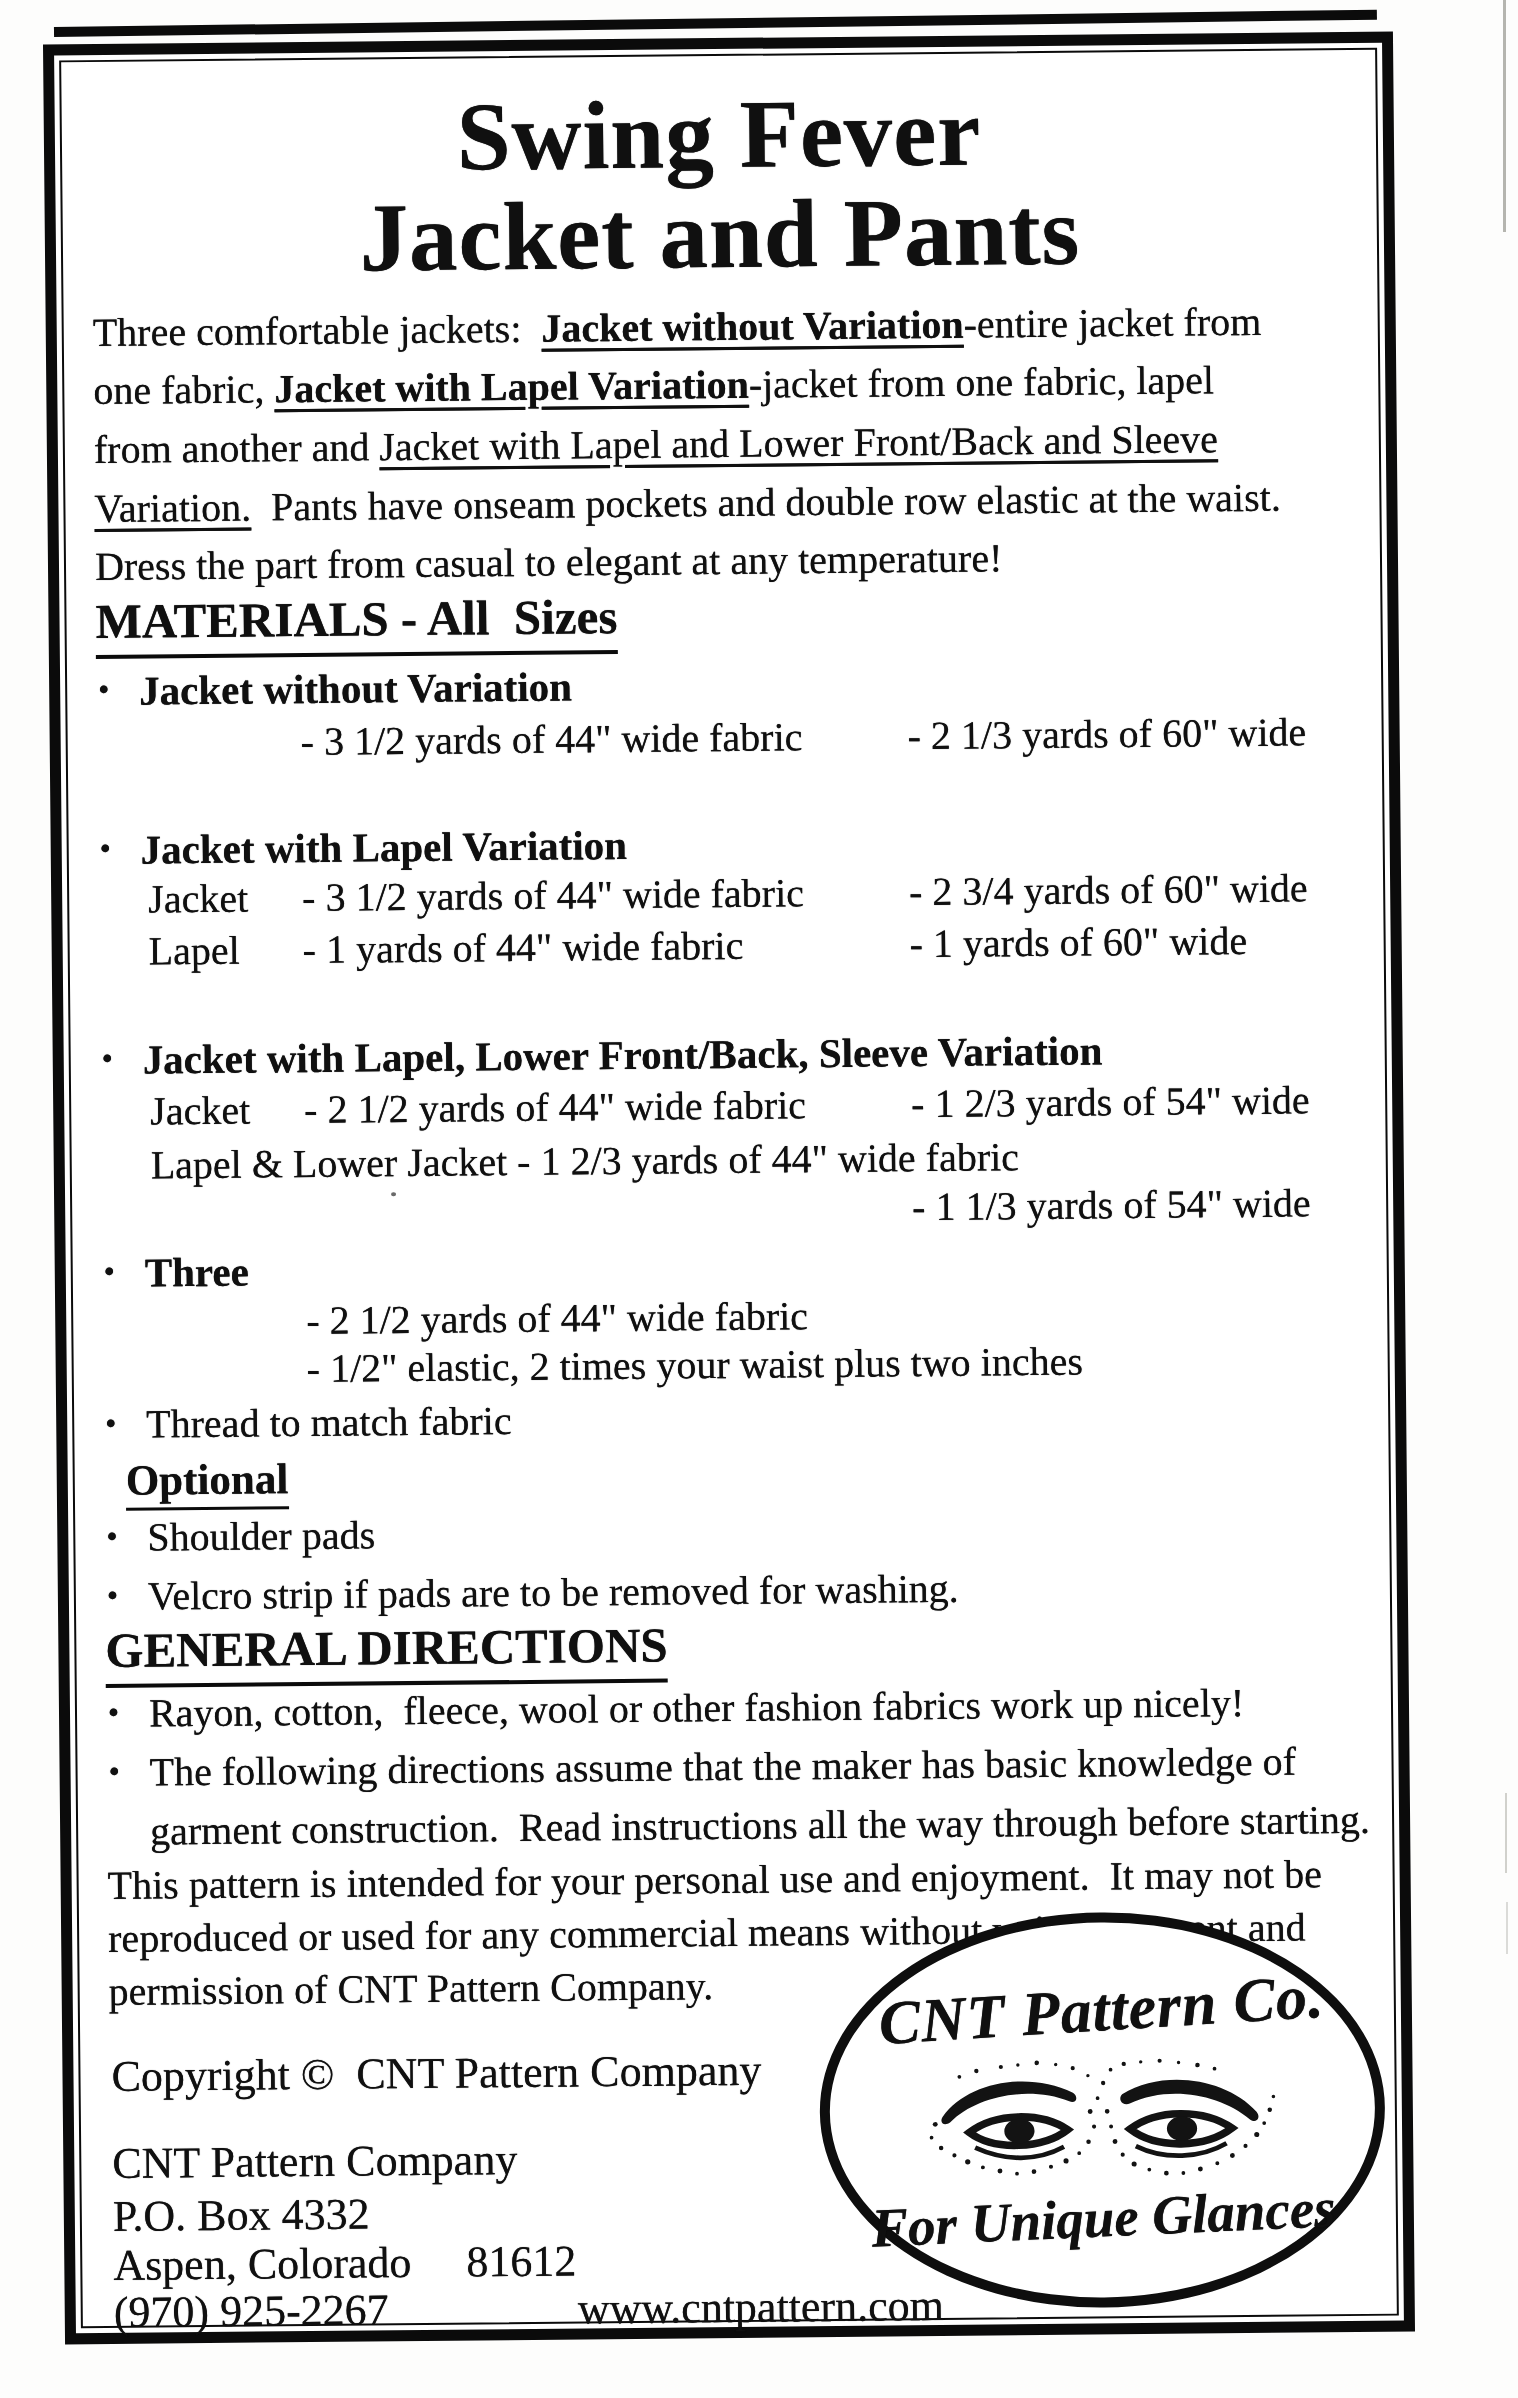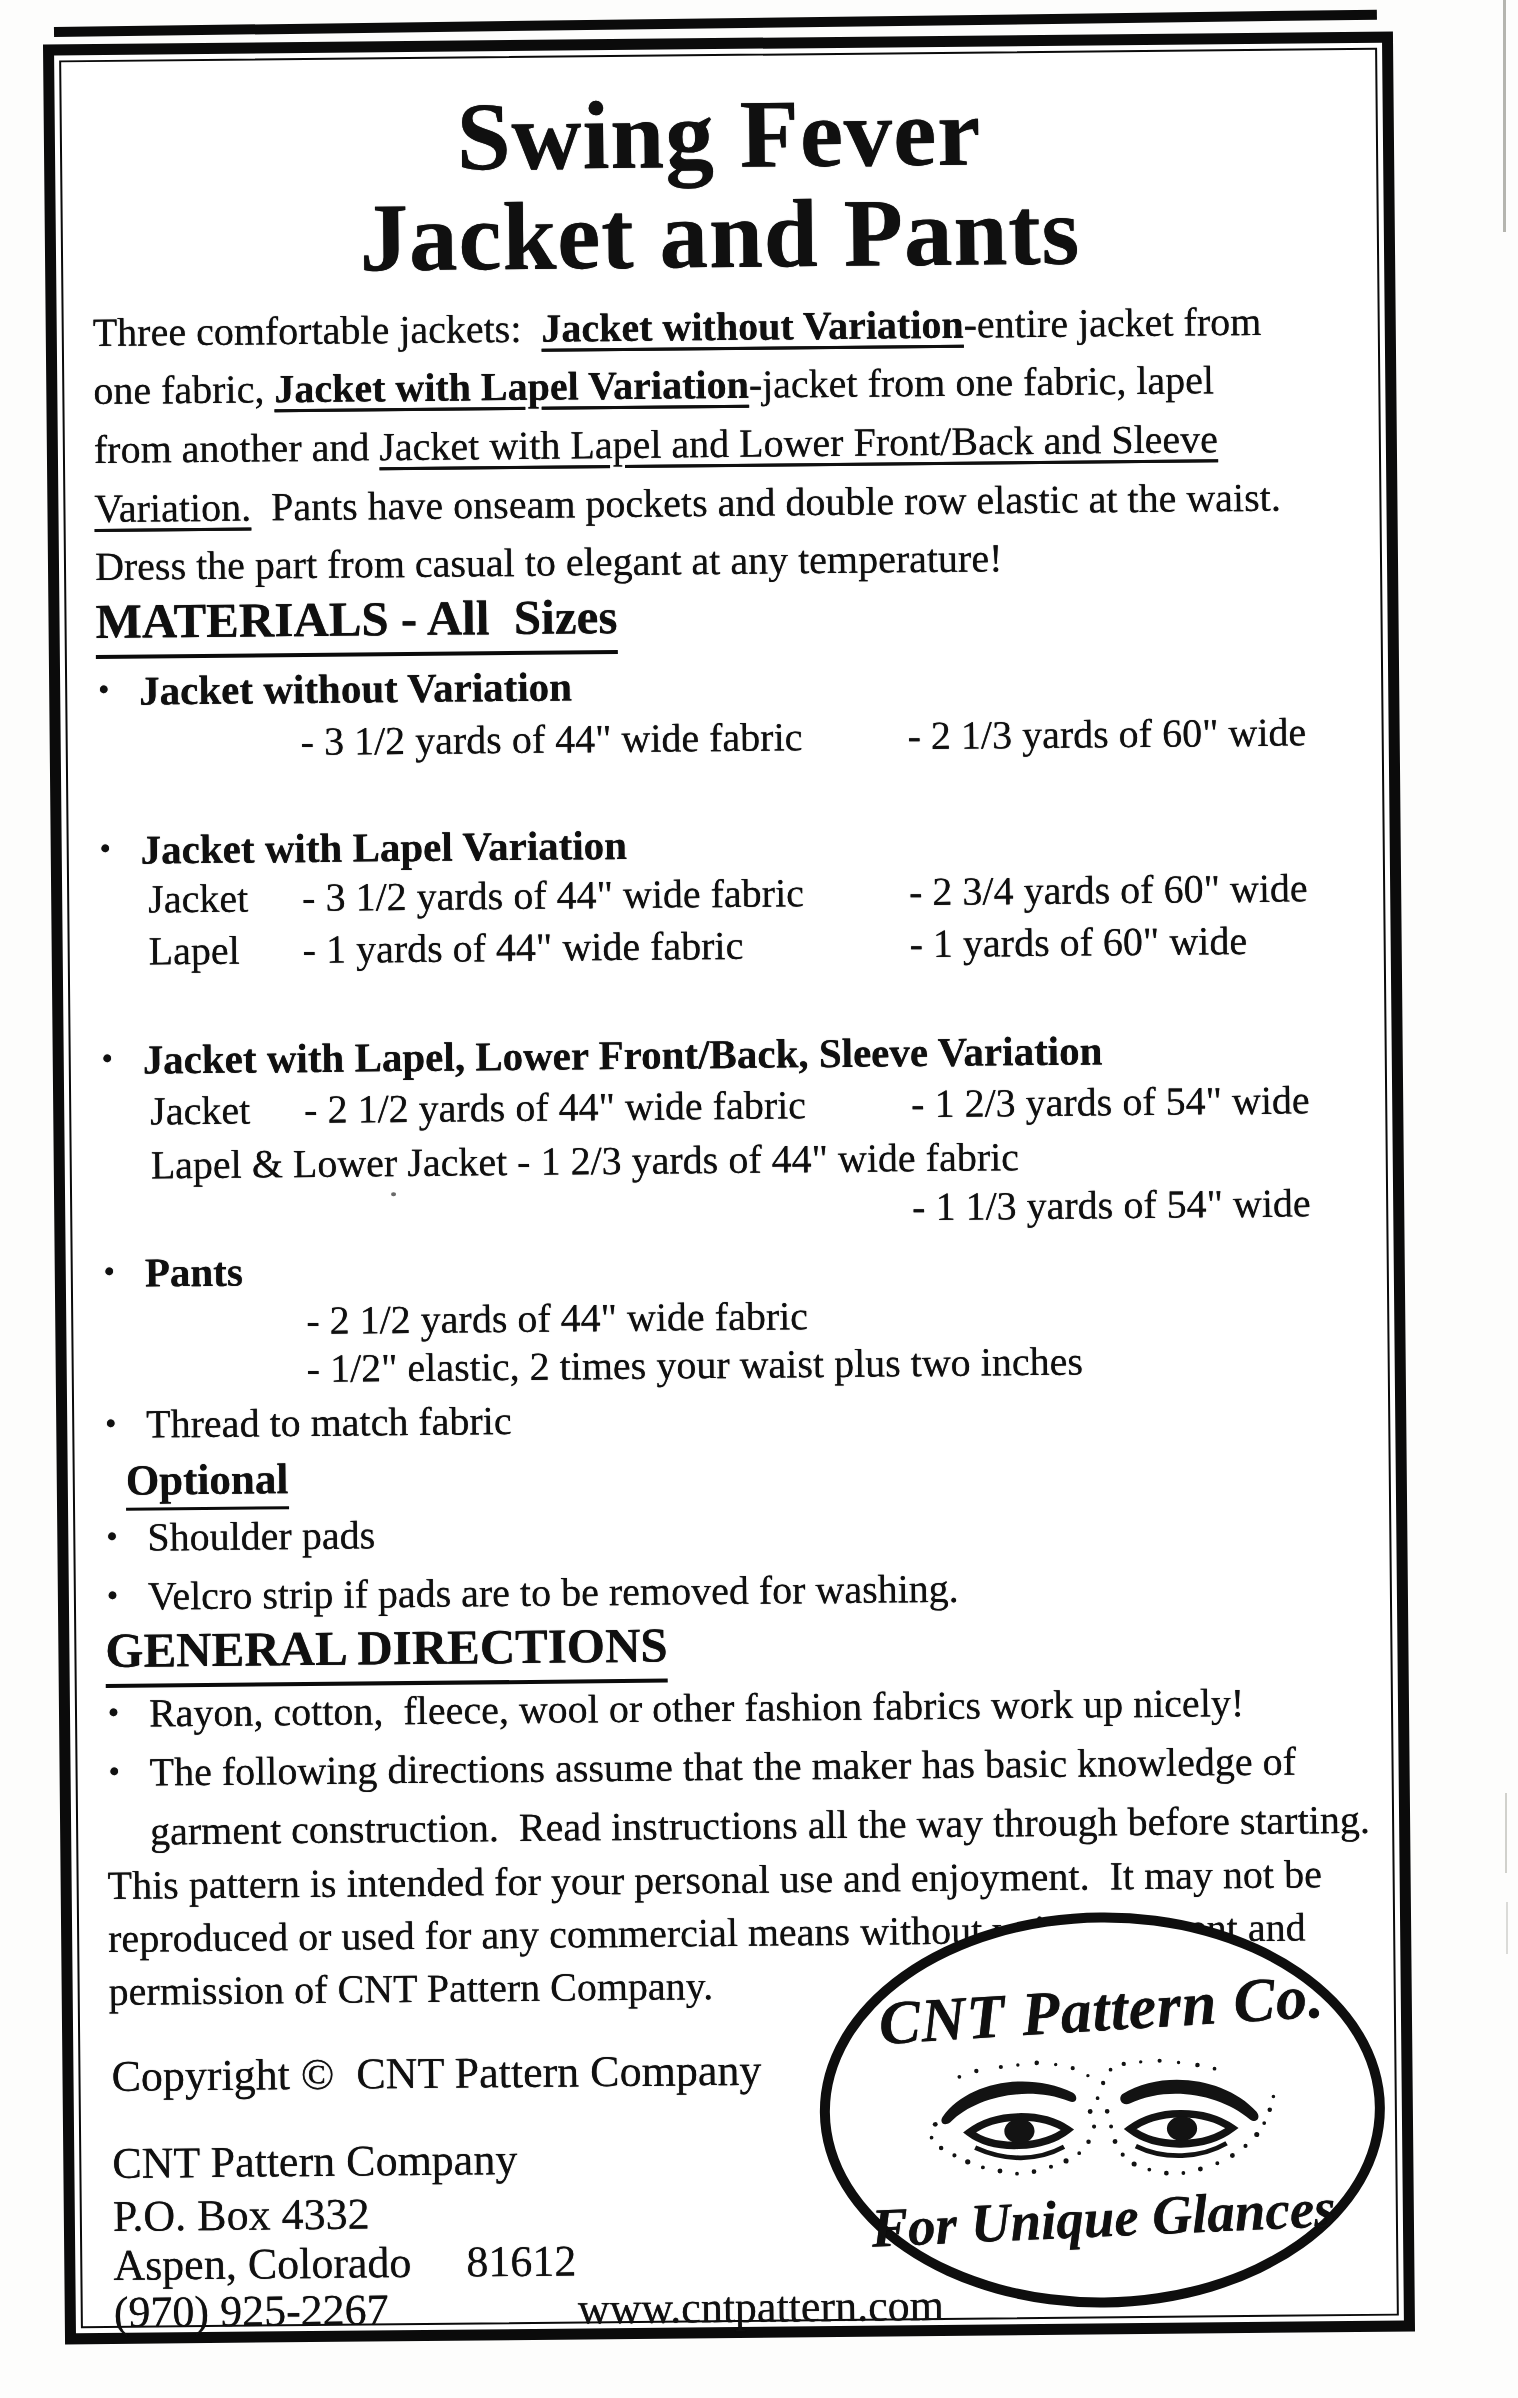--- a/index.html
+++ b/index.html
@@ -127,21 +127,21 @@
     </div>
     <div class="mrow" style="top:1087px">
       <span class="full1">Lapel &amp; Lower Jacket - 1 2/3 yards of 44" wide fabric</span>
     </div>
     <div class="mrow" style="top:1136px">
       <span class="c2">- 1 1/3 yards of 54" wide</span>
     </div>
 
     <div class="mrow" style="top:1194px">
       <span class="bul">•</span>
-      <span class="btxt">Pants</span>
+      <span class="btxt">Three</span>
     </div>
     <div class="mrow" style="top:1244px">
       <span class="c1">- 2 1/2 yards of 44" wide fabric</span>
     </div>
     <div class="mrow" style="top:1292px">
       <span class="c1">- 1/2" elastic, 2 times your waist plus two inches</span>
     </div>
 
     <div class="mrow" style="top:1346px">
       <span class="bul">•</span>

